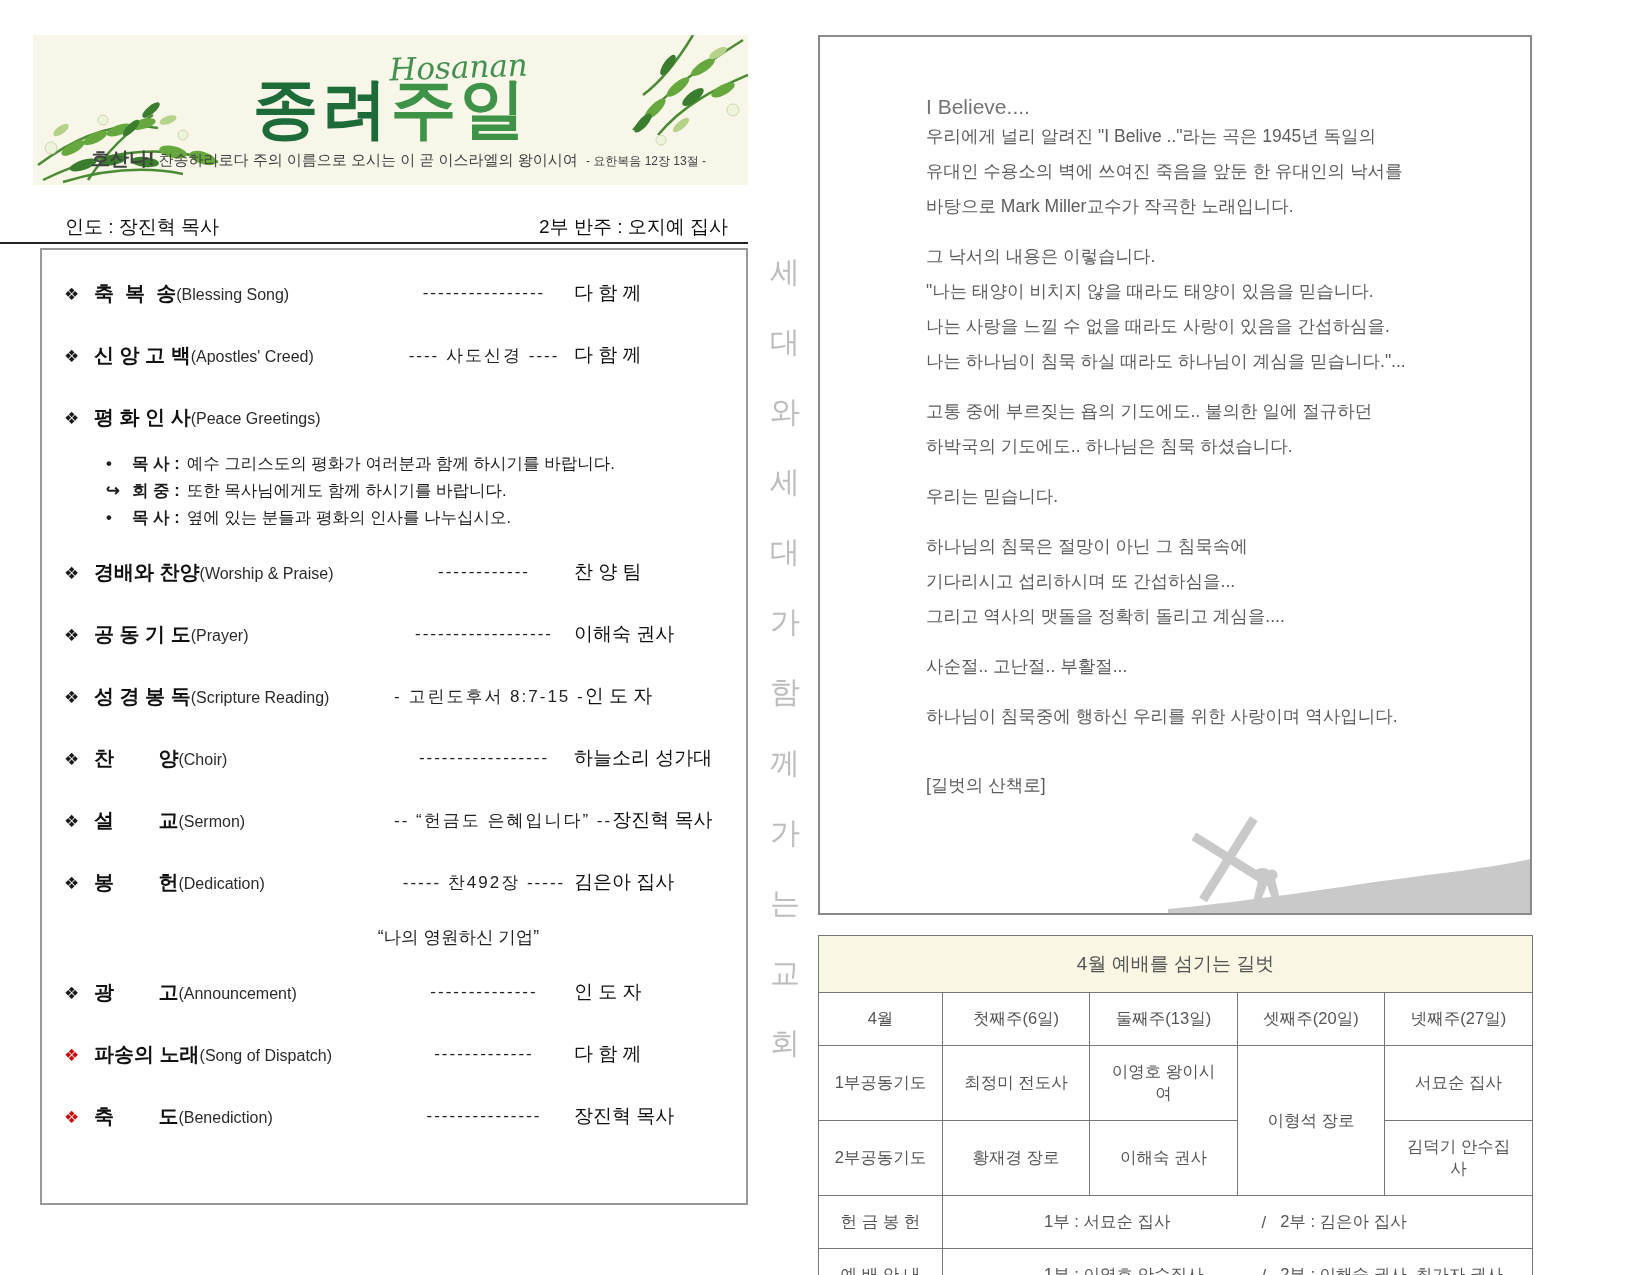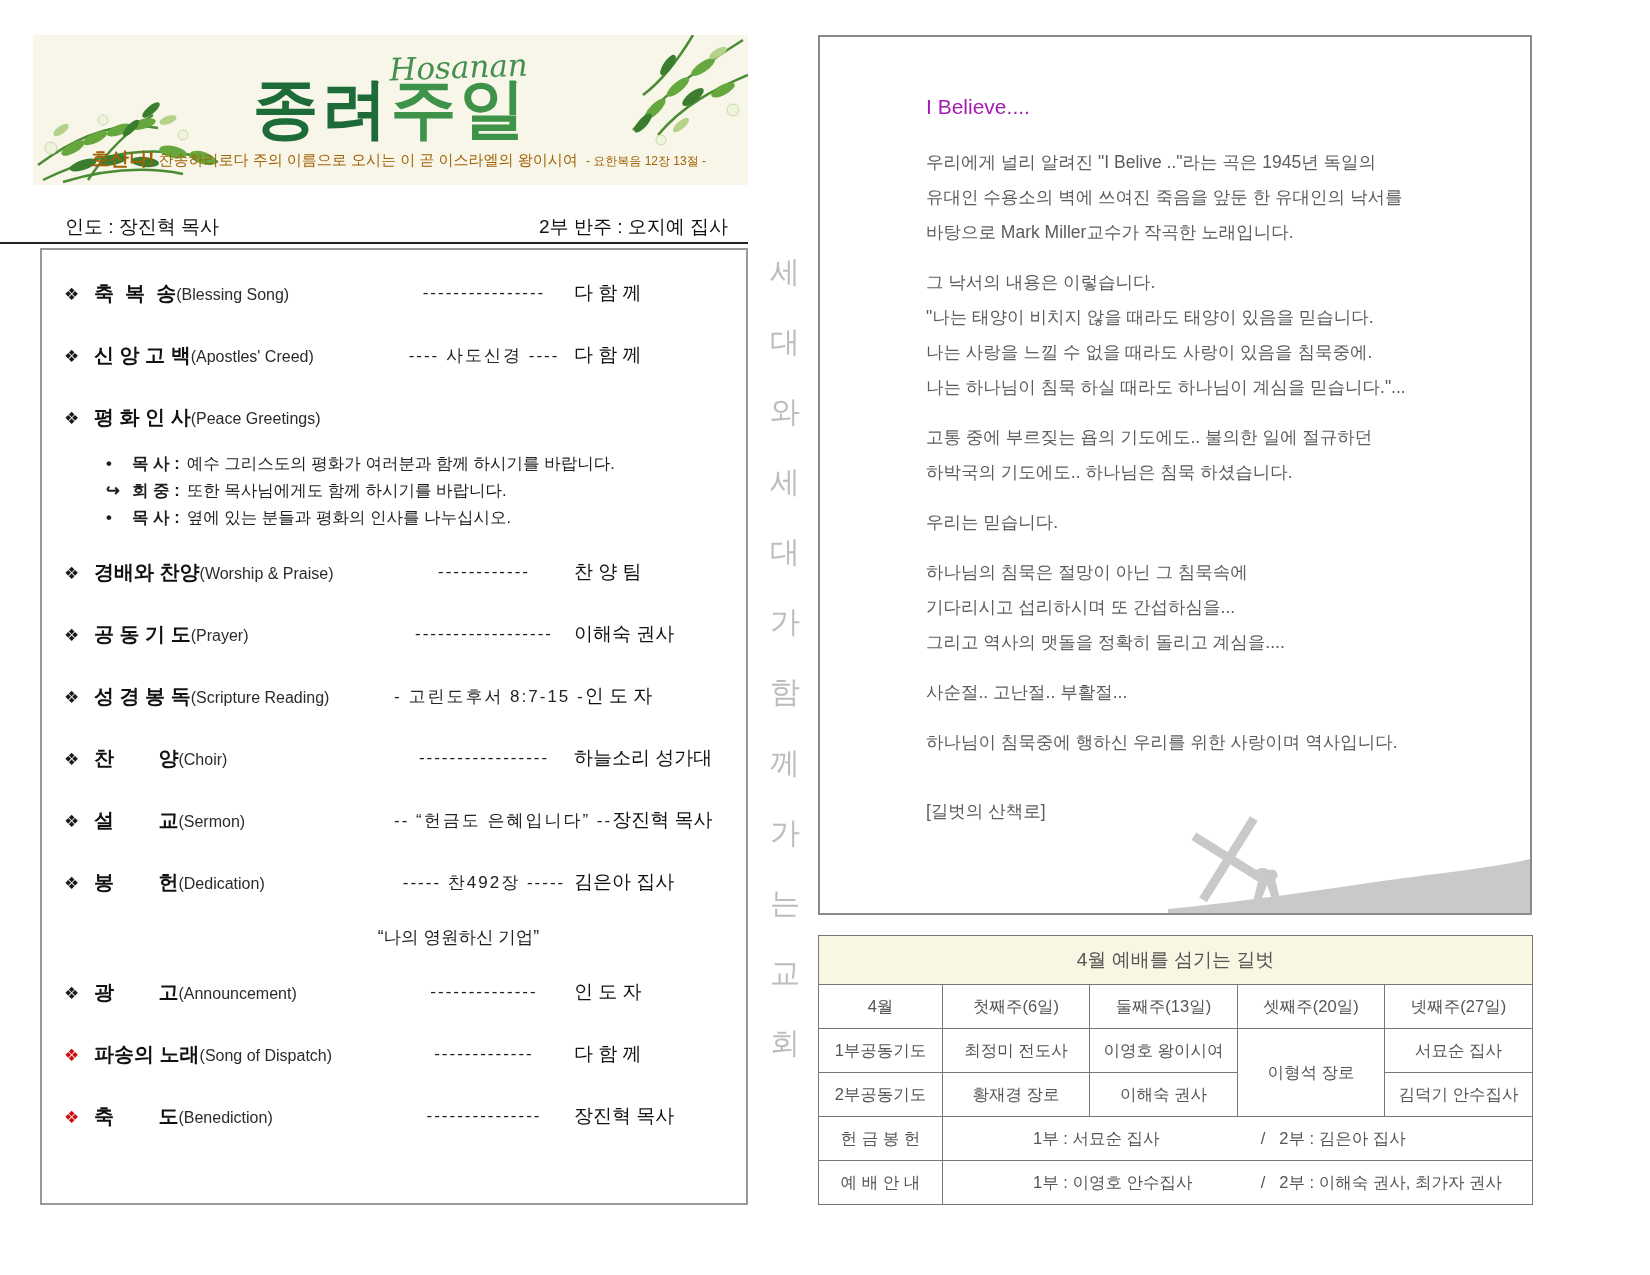--- a/index.html
+++ b/index.html
@@ -12,21 +12,21 @@
   
   #banner{left:33px;top:35px;width:715px;height:150px;background:#f7f6e8;overflow:hidden;}
   #banner-hosanan{position:absolute;top:14px;left:0;right:0;text-align:center;
     transform:translateX(68px) rotate(-2deg);
     font-family:"DejaVu Serif",serif;font-style:italic;font-size:31px;color:#43904f;}
   #banner-title{position:absolute;top:40px;left:0;right:0;text-align:center;
     font-size:66px;font-weight:bold;letter-spacing:3px;line-height:1;}
   #banner-title .t-a{color:#1d6b38;}
   #banner-title .t-b{color:#3f9348;}
   #banner-subtitle{position:absolute;bottom:13px;left:0;right:0;text-align:center;
-    color:#a16207;font-size:15px;white-space:pre;margin-left:16px;}
+    color:#404040;font-size:15px;white-space:pre;margin-left:16px;}
   #banner-subtitle .sub-bold{font-size:19px;font-weight:bold;}
   #banner-subtitle .sub-ref{font-size:12px;}
 
   
   #leaders{left:40px;top:214px;width:708px;display:flex;justify-content:space-between;
     box-sizing:border-box;padding:0 20px 0 25px;font-size:19px;color:#111;}
   #top-rule{left:0;top:242px;width:748px;height:0;border-top:2px solid #222;}
 
   
   #order-box{left:40px;top:248px;width:708px;height:957px;border:2px solid #999;
@@ -49,31 +49,31 @@
 
   
   #divider-text{left:764px;top:252px;width:42px;height:812px;display:flex;
     flex-direction:column;justify-content:space-between;align-items:center;
     color:#bdbdbd;font-size:30px;}
 
   
   #essay-box{left:818px;top:35px;width:714px;height:880px;border:2px solid #8a8a8a;
     box-sizing:border-box;background:#fff;overflow:hidden;}
   #essay-inner{position:absolute;left:106px;top:58px;right:40px;}
-  #essay-title{font-size:21px;color:#a21caf;margin-bottom:26px;}
+  #essay-title{font-size:21px;color:#737373;}
   .essay-p{margin:0 0 15px 0;}
   .essay-line{font-size:17.5px;color:#5d5d5d;line-height:35px;white-space:pre;}
   .essay-p.footer-note{margin-top:34px;}
   #silhouette{position:absolute;right:0;bottom:0;width:362px;height:102px;}
 
   
   #servers-table{position:absolute;left:818px;top:935px;width:714px;border-collapse:collapse;
     table-layout:fixed;background:#fff;}
   #servers-table td{border:1.5px solid #777;font-size:16.5px;color:#555;
-    text-align:center;padding:4px;height:44px;box-sizing:border-box;margin-left:20px;}
+    text-align:center;padding:15px;height:44px;box-sizing:border-box;margin-left:20px;}
   #servers-table td.t-title{background:#f9f7e3;font-size:19px;color:#555;height:49px;}
   #servers-table td.t-label{white-space:pre;}
   #servers-table td.t-merged{text-align:left;}
   .merge-flex{display:flex;align-items:center;padding-left:86px;}
   .merge-flex .m-p1{flex:0 0 46%;text-align:left;}
   .merge-flex .m-sep{flex:0 0 auto;margin-right:14px;}
   .merge-flex .m-p2{flex:1;text-align:left;}
 </style>
 </head>
 <body>
@@ -303,21 +303,21 @@
     <div id="essay-title">I Believe....</div>
     <div id="essay-paragraphs">
         <div class="essay-p">
           <div class="essay-line">우리에게 널리 알려진 "I Belive .."라는 곡은 1945년 독일의</div>
           <div class="essay-line">유대인 수용소의 벽에 쓰여진 죽음을 앞둔 한 유대인의 낙서를</div>
           <div class="essay-line">바탕으로 Mark Miller교수가 작곡한 노래입니다.</div>
         </div>
         <div class="essay-p">
           <div class="essay-line">그 낙서의 내용은 이렇습니다.</div>
           <div class="essay-line">"나는 태양이 비치지 않을 때라도 태양이 있음을 믿습니다.</div>
-          <div class="essay-line">나는 사랑을 느낄 수 없을 때라도 사랑이 있음을 침묵중에.</div>
+          <div class="essay-line">나는 사랑을 느낄 수 없을 때라도 사랑이 있음을 간섭하심을.</div>
           <div class="essay-line">나는 하나님이 침묵 하실 때라도 하나님이 계심을 믿습니다."...</div>
         </div>
         <div class="essay-p">
           <div class="essay-line">고통 중에 부르짖는 욥의 기도에도.. 불의한 일에 절규하던</div>
           <div class="essay-line">하박국의 기도에도.. 하나님은 침묵 하셨습니다.</div>
         </div>
         <div class="essay-p">
           <div class="essay-line">우리는 믿습니다.</div>
         </div>
         <div class="essay-p">

